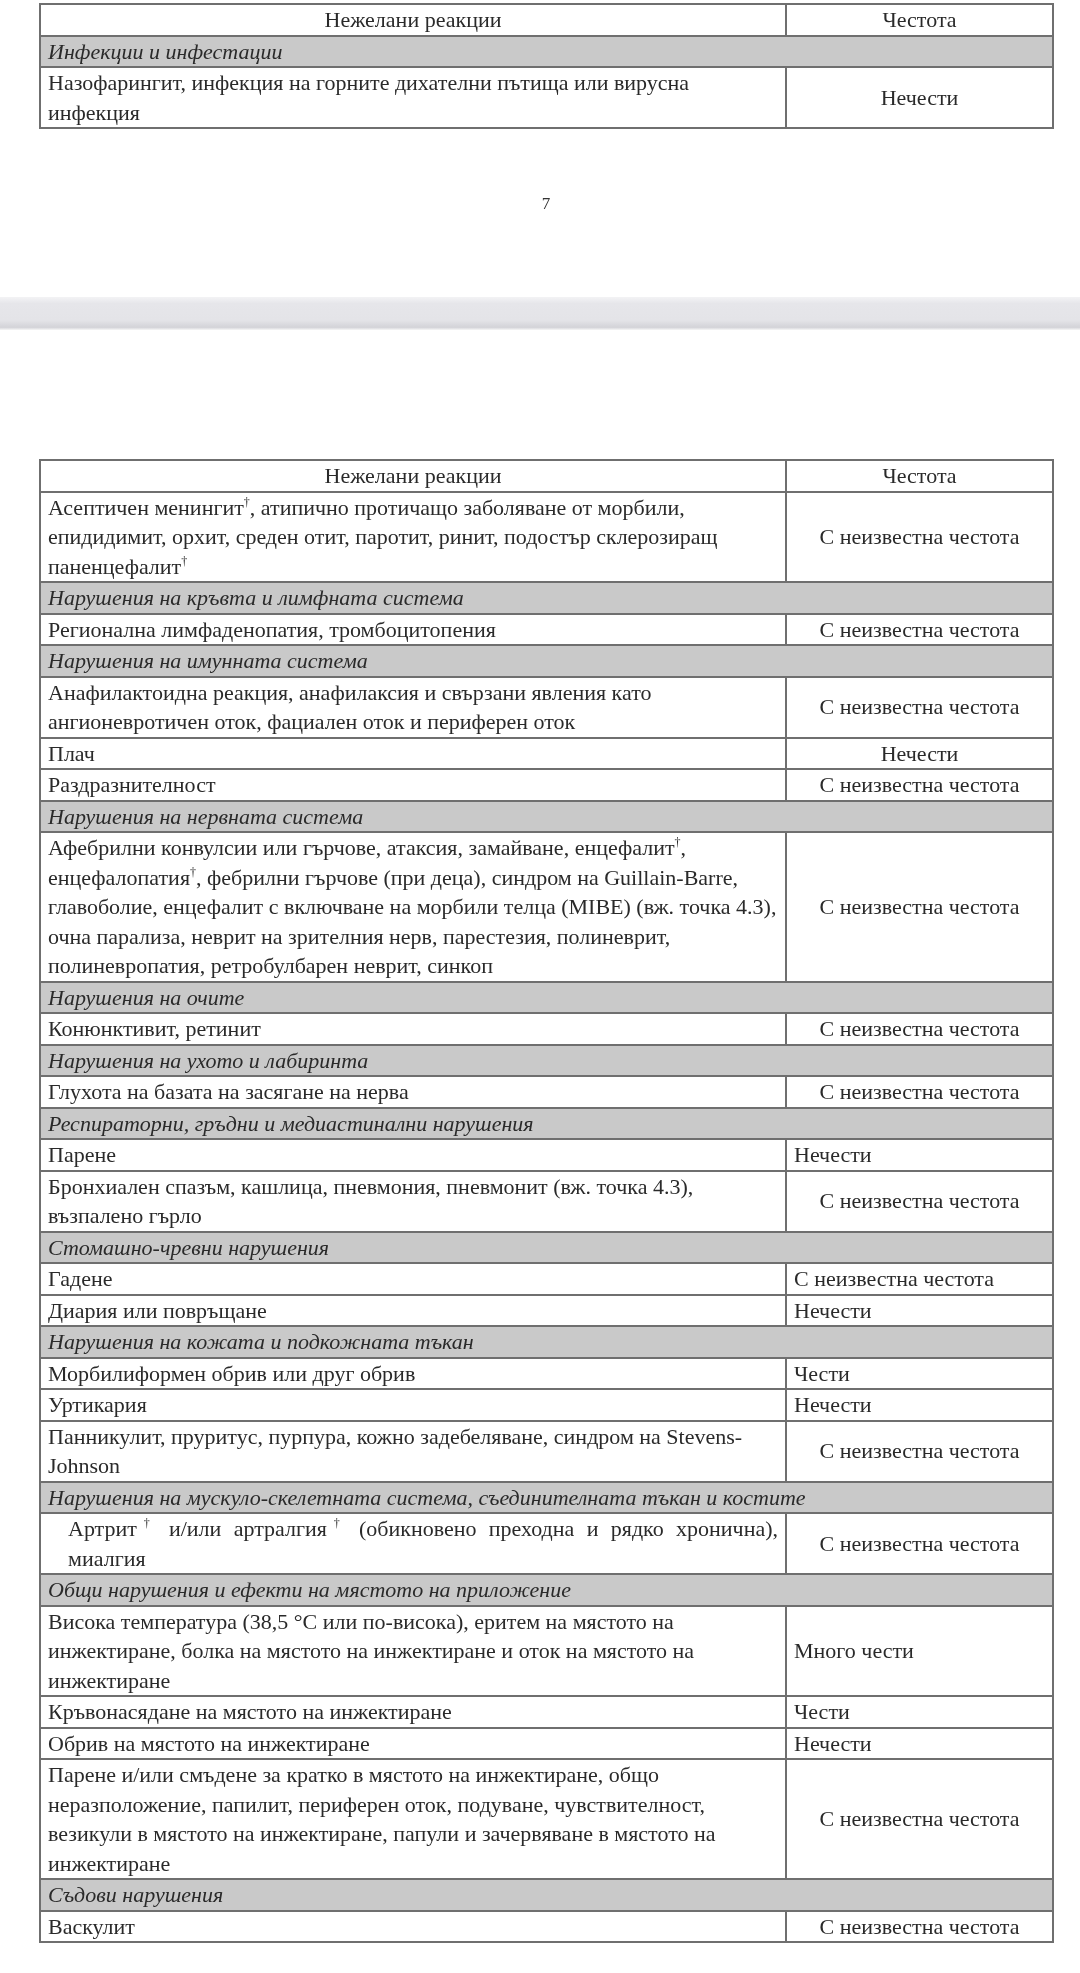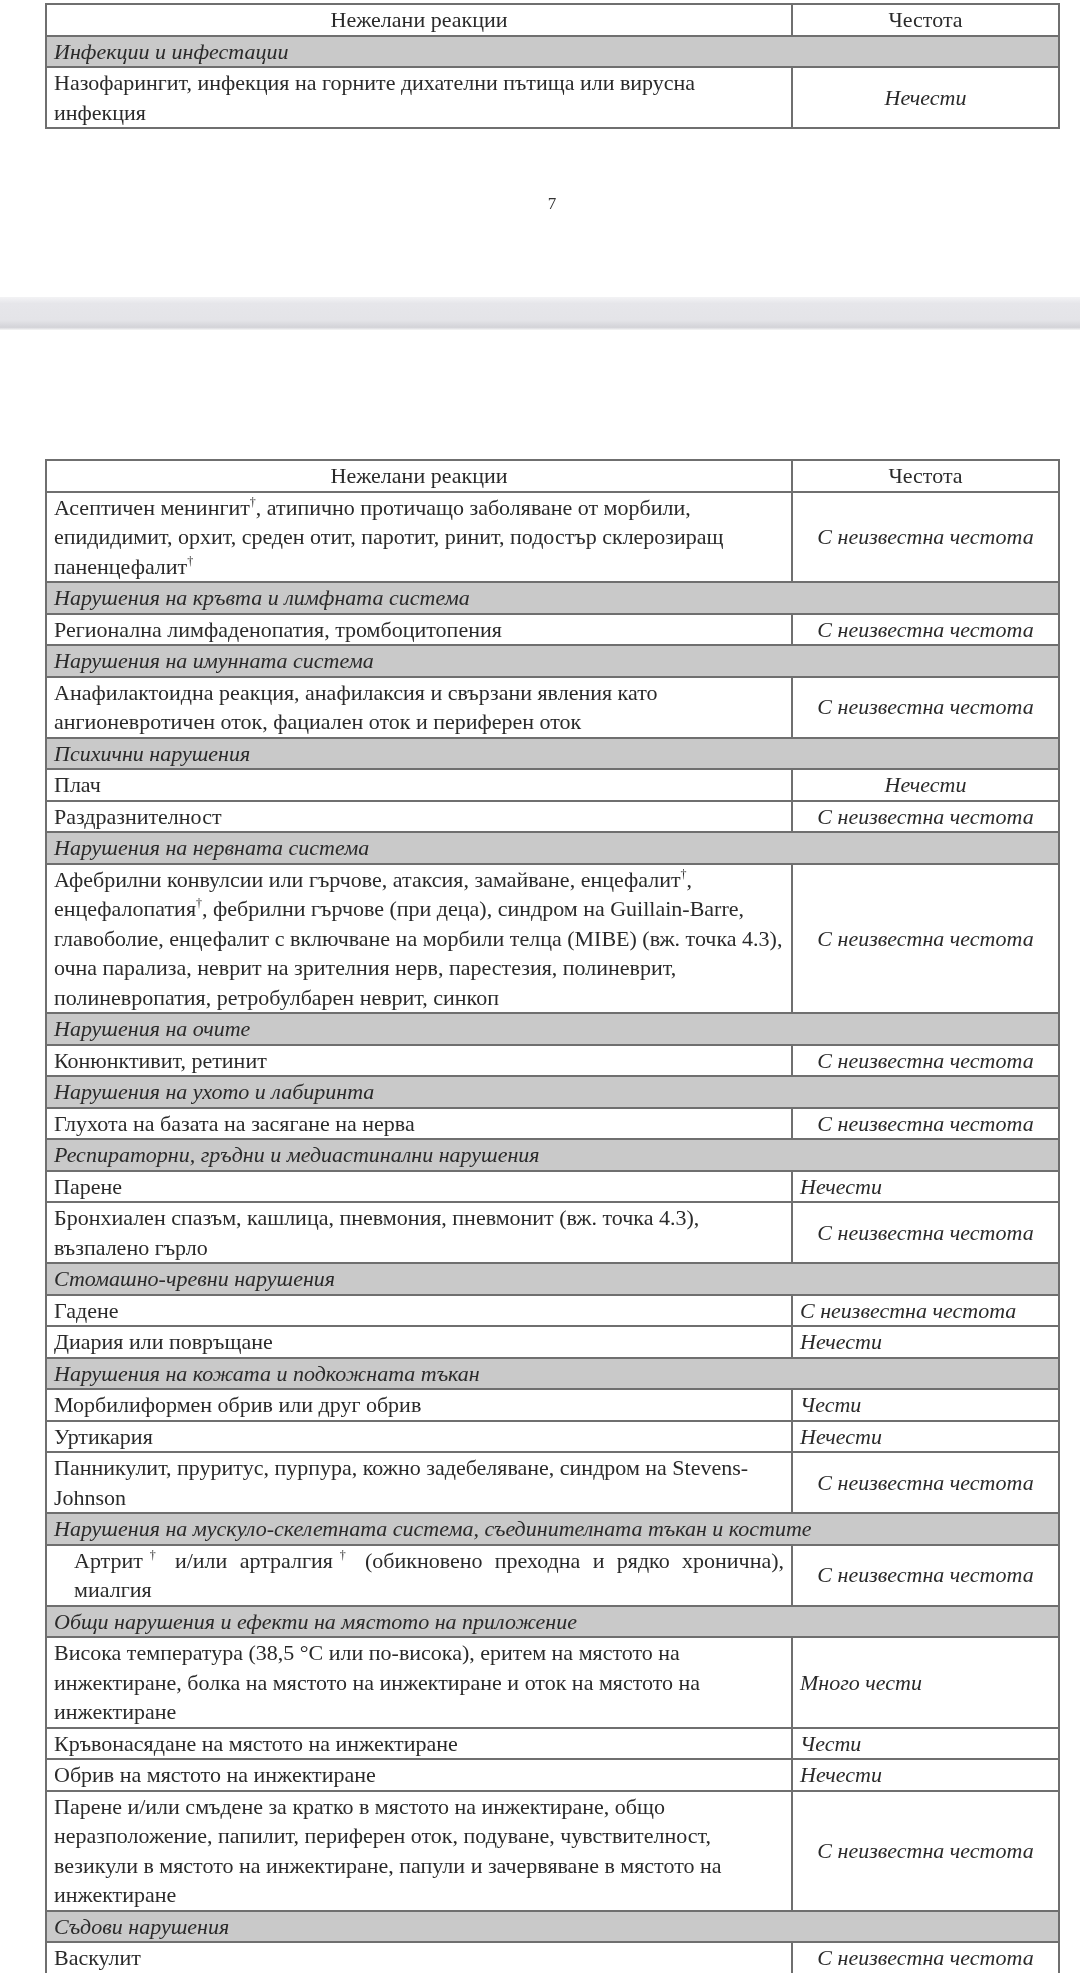--- a/index.html
+++ b/index.html
@@ -10,21 +10,21 @@
   body {
     width: 1080px;
     height: 1973px;
     position: relative;
     overflow: hidden;
     font-family: "Liberation Serif", "DejaVu Serif", serif;
     color: #2a2a2a;
   }
   .page {
     position: absolute;
-    left: 12px;
+    left: 6px;
     width: 936px;
     background: #ffffff;
   }
   .page-top { top: 0; height: 297px; }
   .page-bottom { top: 330px; height: 1643px; }
   .page-break {
     position: absolute;
     left: 0;
     top: 297px;
     width: 1080px;
@@ -56,21 +56,21 @@
     font-weight: normal;
   }
   table.ae col.c1 { width: 746px; }
   table.ae col.c2 { width: 267px; }
   table.ae th { text-align: center; height: 28px; }
   table.ae tr.section td {
     background: #c9c9c9;
     font-style: italic;
     height: 28px;
   }
-  table.ae td.freq { text-align: center; white-space: nowrap; font-style: italic; }
+  table.ae td.freq { text-align: center; white-space: nowrap; }
   table.ae td.freq.left { text-align: left; }
   table.ae td.justify { text-align: justify; text-align-last: left; padding-left: 27px; }
   .t1 { top: 3px; }
   .t2 { top: 129px; }
   sup { font-size: 12px; line-height: 0; vertical-align: 9px; }
 </style>
 </head>
 <body>
 
 <div class="page page-top">
@@ -124,23 +124,20 @@
           <td>Регионална лимфаденопатия, тромбоцитопения</td>
           <td class="freq">С неизвестна честота</td>
         </tr>
         <tr class="section">
           <td colspan="2">Нарушения на имунната система</td>
         </tr>
         <tr>
           <td>Анафилактоидна реакция, анафилаксия и свързани явления като ангионевротичен оток, фациален оток и периферен оток</td>
           <td class="freq">С неизвестна честота</td>
         </tr>
-        <tr class="section">
-          <td colspan="2">Психични нарушения</td>
-        </tr>
         <tr>
           <td>Плач</td>
           <td class="freq">Нечести</td>
         </tr>
         <tr>
           <td>Раздразнителност</td>
           <td class="freq">С неизвестна честота</td>
         </tr>
         <tr class="section">
           <td colspan="2">Нарушения на нервната система</td>

